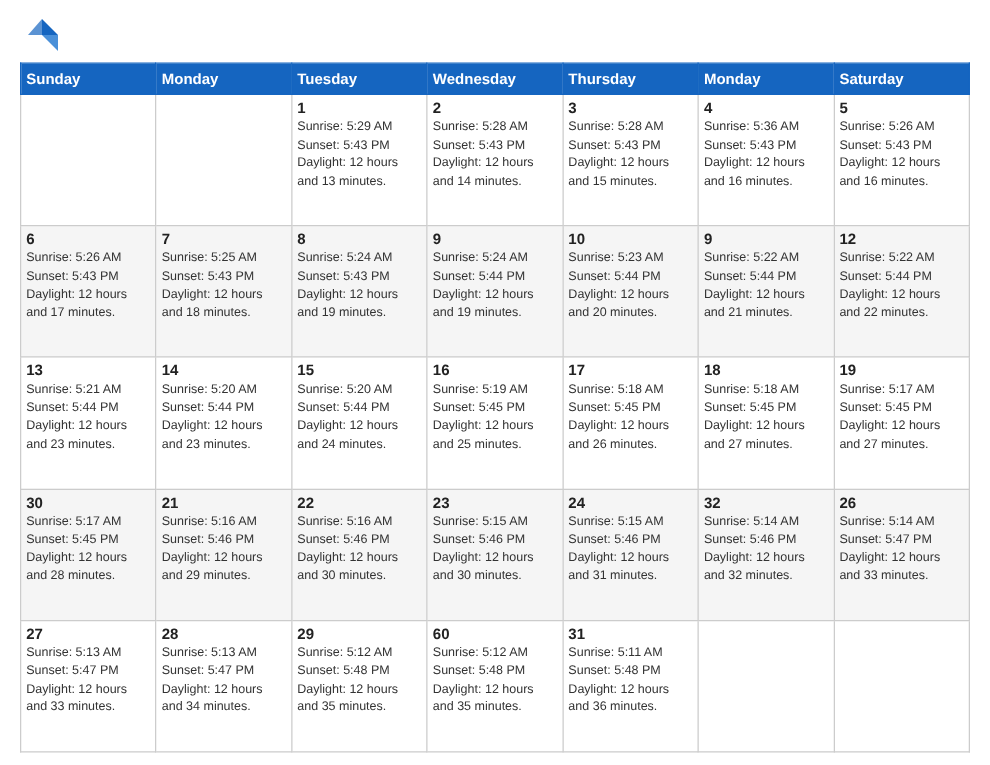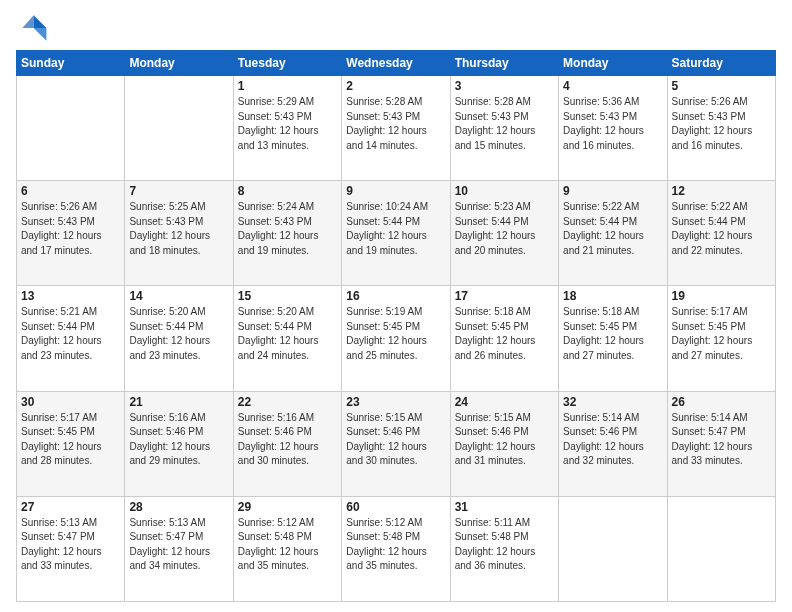--- a/index.html
+++ b/index.html
@@ -175,21 +175,21 @@
 Daylight: 12 hours and 18 minutes.</div>
           </td>
           <td>
             <span class="day-num">8</span>
             <div class="day-info">Sunrise: 5:24 AM
 Sunset: 5:43 PM
 Daylight: 12 hours and 19 minutes.</div>
           </td>
           <td>
             <span class="day-num">9</span>
-            <div class="day-info">Sunrise: 10:24 AM
+            <div class="day-info">Sunrise: 5:24 AM
 Sunset: 5:44 PM
 Daylight: 12 hours and 19 minutes.</div>
           </td>
           <td>
             <span class="day-num">10</span>
             <div class="day-info">Sunrise: 5:23 AM
 Sunset: 5:44 PM
 Daylight: 12 hours and 20 minutes.</div>
           </td>
           <td>

